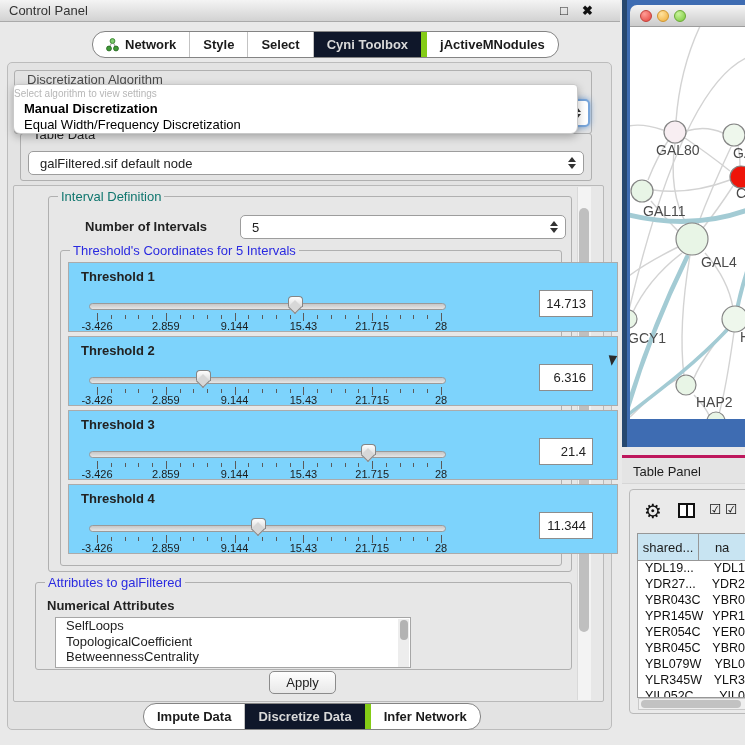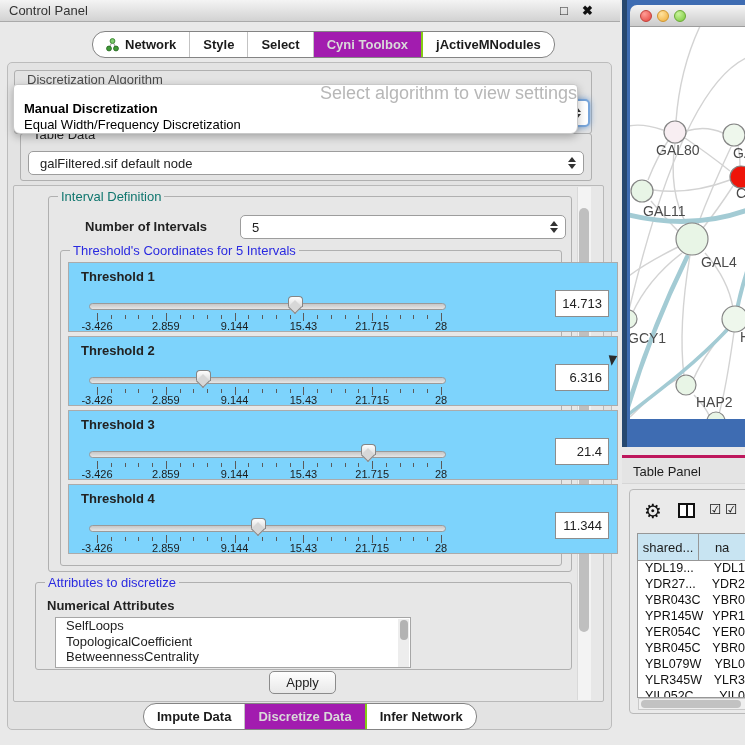--- a/index.html
+++ b/index.html
@@ -13,21 +13,21 @@
     line-height:22px;padding-left:9px;box-sizing:border-box;color:#333;font-size:13px}
   .cp-float{left:560px;top:3px;font-size:13px;color:#222;cursor:default}
   .cp-close{left:582px;top:3px;font-size:13px;color:#111;font-weight:bold}
 
   
   .tabbar{display:flex;background:#fff;border:1px solid #848484;border-radius:13px;
     overflow:hidden;height:25px;align-items:stretch}
   .tabbar .tab{display:flex;align-items:center;padding:0 13px;font-size:13px;font-weight:700;
     color:#1a1a1a;border-right:1px solid #c3c3c3;white-space:nowrap}
   .tabbar .tab:last-child{border-right:none}
-  .tabbar .tab.sel{background:#a21caf;color:#d9d9d9;border-right:2px solid #84cc16}
+  .tabbar .tab.sel{background:#0f172a;color:#d9d9d9;border-right:6px solid #84cc16}
   .tabbar .tab .ticon{margin-right:6px;display:inline-flex}
   #topTabs{left:92px;top:31px}
   #bottomTabs{left:143px;top:703px;z-index:6}
 
   
   .outer-panel{left:7px;top:62px;width:605px;height:668px;background:#e3e3e3;
     border:1px solid #bcbcbc;border-radius:5px;box-sizing:border-box}
   .scrollview{left:13px;top:185px;width:591px;height:517px;background:#e7e7e7;
     border:1px solid #b9b9b9;border-radius:2px;box-sizing:border-box}
   .vtrack{left:577px;top:187px;width:14px;height:513px;background:#f3f3f3;
@@ -46,41 +46,41 @@
     justify-content:center;gap:2px}
   .tri-up{width:0;height:0;border-left:4px solid transparent;border-right:4px solid transparent;
     border-bottom:5px solid #333}
   .tri-dn{width:0;height:0;border-left:4px solid transparent;border-right:4px solid transparent;
     border-top:5px solid #333}
   .combo.focus{border:2px solid #78a5da;box-shadow:0 0 6px rgba(96,146,205,.9)}
 
   
   .popup{left:13px;top:84px;width:565px;height:50px;background:#fff;border:1px solid #c9c9c9;
     border-radius:4px 4px 7px 7px;box-shadow:0 3px 9px rgba(0,0,0,.28);z-index:50;box-sizing:border-box}
-  .popup .ph{text-align:right;color:#b7b7b7;font-size:18px;height:16px;line-height:17px}
+  .popup .ph{text-align:left;color:#b7b7b7;font-size:10px;height:16px;line-height:17px}
   .popup .opt{font-size:13px;height:16px;line-height:16px;padding-left:10px;color:#000}
   .popup .opt.b{font-weight:700}
 
   
   .thr{position:absolute;left:68px;width:550px;height:70px;background:#7dd3fc;
     border:1px solid #ababab;box-sizing:border-box}
   .thr .tlabel{position:absolute;left:12px;top:6px;font-weight:700;font-size:13px}
   .thr .track{position:absolute;left:20px;top:40px;width:357px;height:7px;border:1px solid #9a9a9a;
     border-radius:4px;background:linear-gradient(#c6c6c6,#e6e6e6);box-sizing:border-box}
   .thr .thumbw{position:absolute;top:33px;width:15px;height:20px}
   .thumb-top{position:absolute;left:0;top:0;width:13px;height:10px;border:1px solid #858585;
     border-bottom:none;border-radius:4px 4px 0 0;background:linear-gradient(#fdfdfd,#dcdcdc)}
   .thumb-bot{position:absolute;left:2.2px;top:5.6px;width:9px;height:9px;background:#d7d7d7;
     border:1px solid #858585;border-top:none;border-left:none;transform:rotate(45deg)}
   .thr .ruler{position:absolute;left:28px;top:50px;width:344px;height:8px}
   .tick{position:absolute;top:2px;width:1px;height:4px;background:#5a5a5a}
   .tick.major{top:0;height:8px}
   .ticklabels{position:absolute;left:28px;top:57px;width:344px;height:12px;font-size:11px;color:#1c1c1c}
   .ticklabel{position:absolute;transform:translateX(-50%);white-space:nowrap}
-  .valbox{position:absolute;right:8px;top:27px;width:54px;height:27px;background:#fff;
+  .valbox{position:absolute;right:24px;top:27px;width:54px;height:27px;background:#fff;
     border:1px solid #8d8d8d;box-sizing:border-box;font-size:13px;text-align:right;
     line-height:25px;padding-right:6px}
 
   
   .listbox{left:55px;top:617px;width:356px;height:51px;background:#fff;border:1px solid #a6a6a6;
     box-sizing:border-box;overflow:hidden}
   .listbox .item{font-size:13px;height:15.5px;line-height:15.5px;padding-left:10px;white-space:nowrap}
   .list-vtrack{position:absolute;right:1px;top:1px;width:11px;height:48px;background:#ededed}
   .list-vthumb{position:absolute;right:2px;top:2px;width:8px;height:20px;background:#b3b3b3;border-radius:4px}
 
@@ -386,21 +386,21 @@
         </div>
         <div class="thumbw" style="left: 182.178px;">
           <div class="thumb-top"></div>
           <div class="thumb-bot"></div>
         </div>
         <div class="valbox">11.344</div>
       </div>
     </div>
 
   <div class="abs group" style="left:35px;top:582px;width:537px;height:88px"></div>
-  <div class="abs glabel blue on-scroll" style="left:45px;top:575px">Attributes to discretize</div>
+  <div class="abs glabel blue on-scroll" style="left:45px;top:575px">Attributes to galFiltered</div>
   <div class="abs" style="left:47px;top:598px;font-weight:700">Numerical Attributes</div>
   <div class="abs listbox" id="attrList">
 
   <div class="item">SelfLoops</div>
       <div class="item">TopologicalCoefficient</div>
       <div class="item">BetweennessCentrality</div>
       <div class="list-vtrack"></div>
       <div class="list-vthumb"></div>
     </div>
 

